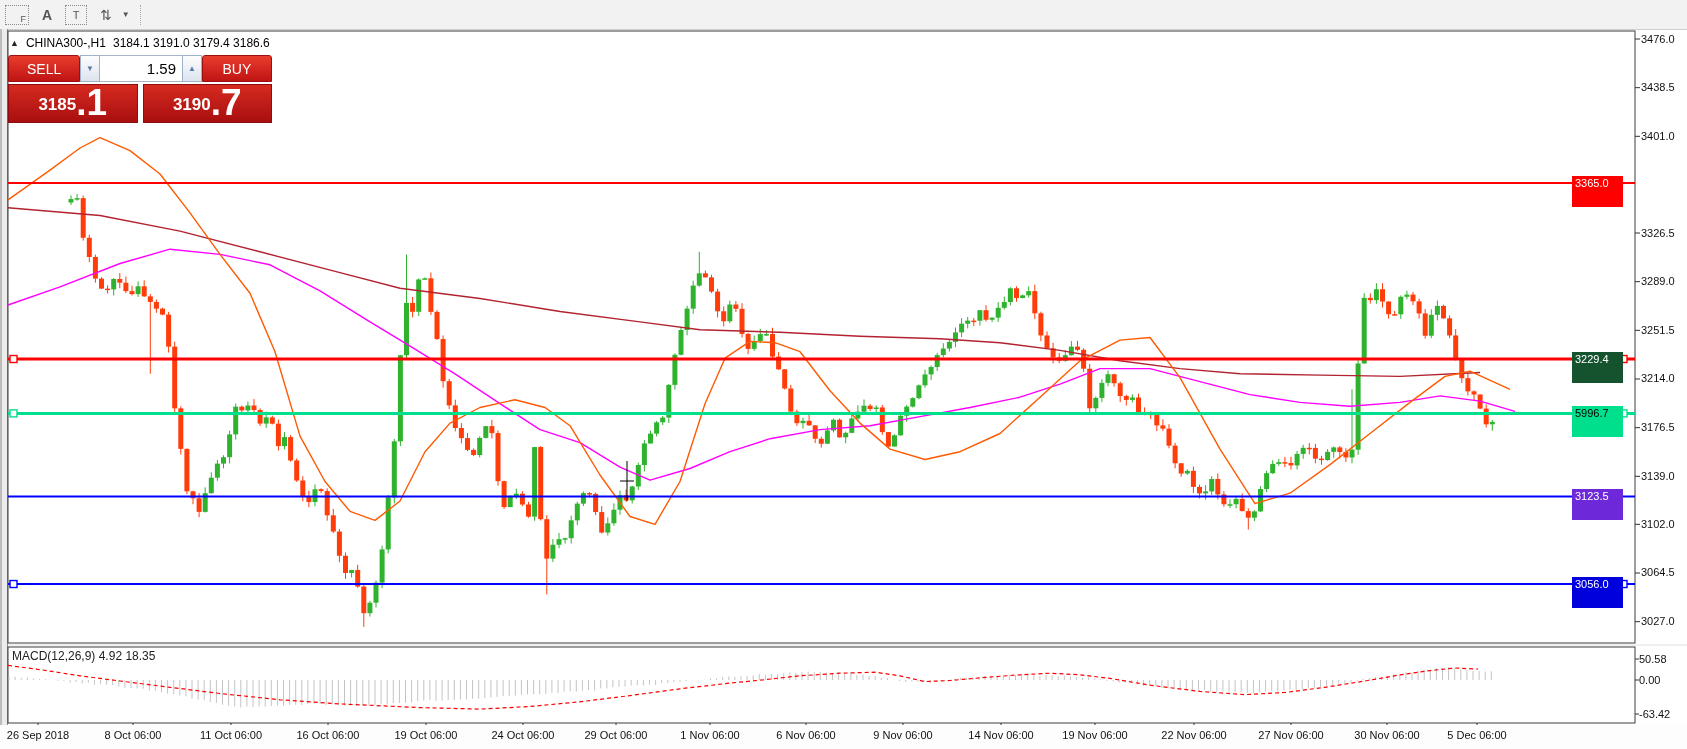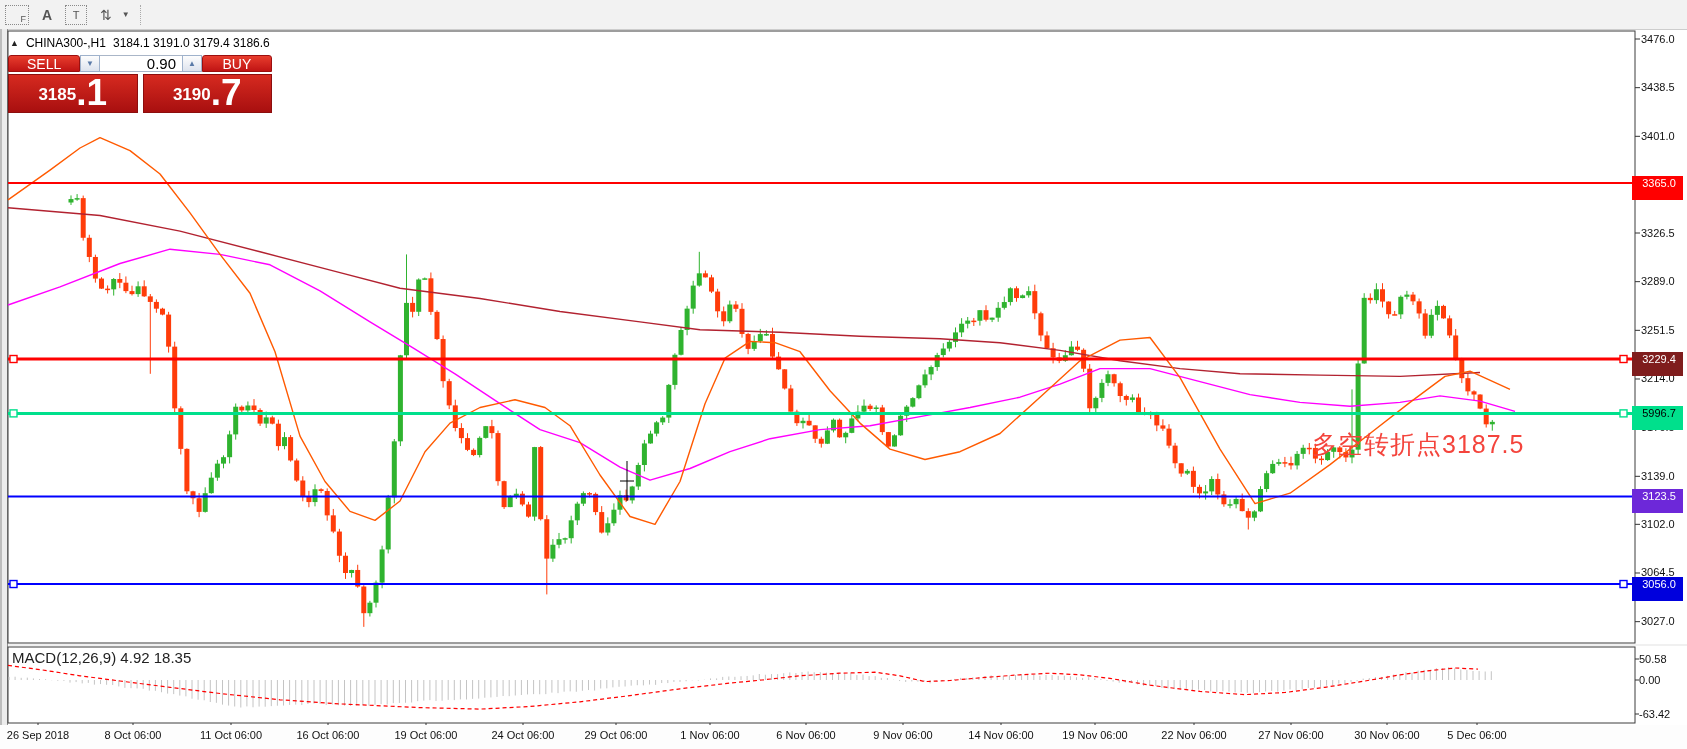--- a/index.html
+++ b/index.html
@@ -17,46 +17,46 @@
   .icon-plain{font-size:14px;font-weight:bold;color:#555;margin:0 8px;}
   .tsep{width:5px;height:20px;border-left:1px dotted #aaa;margin:0 6px 0 10px;}
   .caret{font-size:8px;color:#555;margin-left:2px;}
   
   .panelbg{position:absolute;background:#ffffff;}
   #left-strip{position:absolute;left:0;top:29px;width:8px;height:696px;background:#ececec;
               border-left:2px solid #bdbdbd;border-right:1px solid #8f8f8f;box-sizing:border-box;}
   svg{position:absolute;left:0;top:0;}
   
   .tick-label{position:absolute;left:1641px;width:60px;font-size:11px;color:#111;}
-  .badge{position:absolute;left:1632px;width:51px;font-size:11px;line-height:14px;height:24px;
-         text-align:center;padding-left:3px;box-sizing:border-box;}
+  .badge{position:absolute;left:1572px;width:51px;font-size:11px;line-height:14px;height:31px;
+         text-align:left;padding-left:3px;box-sizing:border-box;}
   .macd-tick{position:absolute;left:1639px;width:60px;font-size:11px;color:#111;}
   
   #title-row{position:absolute;left:10px;top:36px;font-size:12px;color:#000;display:flex;align-items:center;gap:7px;}
   #collapse{font-size:9px;color:#222;}
   
   #trade{position:absolute;left:8px;top:55px;width:264px;}
-  #trade .row1{display:flex;height:17px;}
+  #trade .row1{display:flex;height:27px;}
   .redbtn{background:linear-gradient(#e83d2d,#c01414);color:#fff;font-size:14px;
           display:flex;align-items:center;justify-content:center;border:1px solid #9c0f0f;
           border-radius:3px 3px 0 0;}
   #sell-btn{width:71px;}
   #buy-btn{width:69px;}
   .spinbtn{width:20px;background:linear-gradient(#fdfdfd,#dde3ee);border:1px solid #9fb2cc;
            display:flex;align-items:center;justify-content:center;color:#5a7aa8;font-size:8px;box-sizing:border-box;}
   #vol{width:83px;background:#fff;border:1px solid #aab6c8;border-left:none;border-right:none;
        font-size:15px;color:#000;display:flex;align-items:center;justify-content:flex-end;
        padding-right:6px;box-sizing:border-box;}
   #trade .row2{display:flex;margin-top:2px;gap:5px;}
   .pricebox{width:151px;height:39px;background:linear-gradient(#d62a20,#a80f0f);border:1px solid #8c0e0e;
             color:#fff;display:flex;align-items:flex-end;justify-content:center;padding-bottom:2px;box-sizing:border-box;}
   .p-small{font-size:17px;font-weight:bold;line-height:30px;}
   .p-big{font-size:37px;font-weight:bold;line-height:34px;}
   
-  #macd-label{position:absolute;left:12px;top:649px;font-size:15px;color:#222;}
+  #macd-label{position:absolute;left:12px;top:649px;font-size:12px;color:#222;}
   
   #cn-note{position:absolute;font-size:25px;font-weight:normal;letter-spacing:1px;}
   
   #date-strip{position:absolute;left:0;top:725px;width:1687px;height:24px;background:#fdfdfd;}
   .dlabel{position:absolute;top:4px;font-size:11px;color:#111;transform:translateX(-50%);white-space:nowrap;}
 </style>
 </head>
 <body>
 
 <div id="stage">
@@ -843,57 +843,56 @@
   <div id="title-row">
     <span id="collapse">▲</span>
     <span>CHINA300-,H1</span>
     <span>3184.1 3191.0 3179.4 3186.6</span>
   </div>
 
   <div id="trade">
     <div class="row1">
       <div class="redbtn" id="sell-btn">SELL</div>
       <div class="spinbtn">▼</div>
-      <div id="vol">0.90</div>
+      <div id="vol">1.59</div>
       <div class="spinbtn">▲</div>
       <div class="redbtn" id="buy-btn">BUY</div>
     </div>
     <div class="row2">
       <div class="pricebox">
         <span class="p-small">3185</span>
           <span class="p-big">.1</span>
       </div>
       <div class="pricebox">
         <span class="p-small">3190</span>
           <span class="p-big">.7</span>
       </div>
     </div>
   </div>
 
   <div id="macd-label">MACD(12,26,9) 4.92 18.35</div>
 
-  <div id="cn-note" style="left: 1312px; top: 428px; color: rgb(244, 68, 60);">多空转折点3187.5</div>
 
   <div id="main-axis">
       <div class="tick-label" style="top: 32.5px;">3476.0</div>
       <div class="tick-label" style="top: 81.1634px;">3438.5</div>
       <div class="tick-label" style="top: 129.827px;">3401.0</div>
       <div class="tick-label" style="top: 226.505px;">3326.5</div>
       <div class="tick-label" style="top: 275.168px;">3289.0</div>
       <div class="tick-label" style="top: 323.831px;">3251.5</div>
       <div class="tick-label" style="top: 372.495px;">3214.0</div>
       <div class="tick-label" style="top: 421.158px;">3176.5</div>
       <div class="tick-label" style="top: 469.822px;">3139.0</div>
       <div class="tick-label" style="top: 517.836px;">3102.0</div>
       <div class="tick-label" style="top: 566.499px;">3064.5</div>
       <div class="tick-label" style="top: 615.163px;">3027.0</div>
     </div>
   <div id="axis-badges">
       <div class="badge" style="top: 176.044px; background: rgb(255, 0, 0); color: rgb(255, 255, 255);">3365.0</div>
-      <div class="badge" style="top: 352.01px; background: #7f1d1d; color: rgb(255, 255, 255);">3229.4</div>
+      <div class="badge" style="top: 352.01px; background: #14532d; color: rgb(255, 255, 255);">3229.4</div>
       <div class="badge" style="top: 406.384px; background: rgb(0, 224, 140); color: rgb(0, 0, 0);">5996.7</div>
       <div class="badge" style="top: 489.436px; background: #6d28d9; color: rgb(255, 255, 255);">3123.5</div>
       <div class="badge" style="top: 577.03px; background: rgb(0, 0, 221); color: rgb(255, 255, 255);">3056.0</div>
     </div>
   <div id="macd-axis">
       <div class="macd-tick" style="top: 652.5px;">50.58</div>
       <div class="macd-tick" style="top: 673.5px;">0.00</div>
       <div class="macd-tick" style="top: 707.5px;">-63.42</div>
     </div>
 

